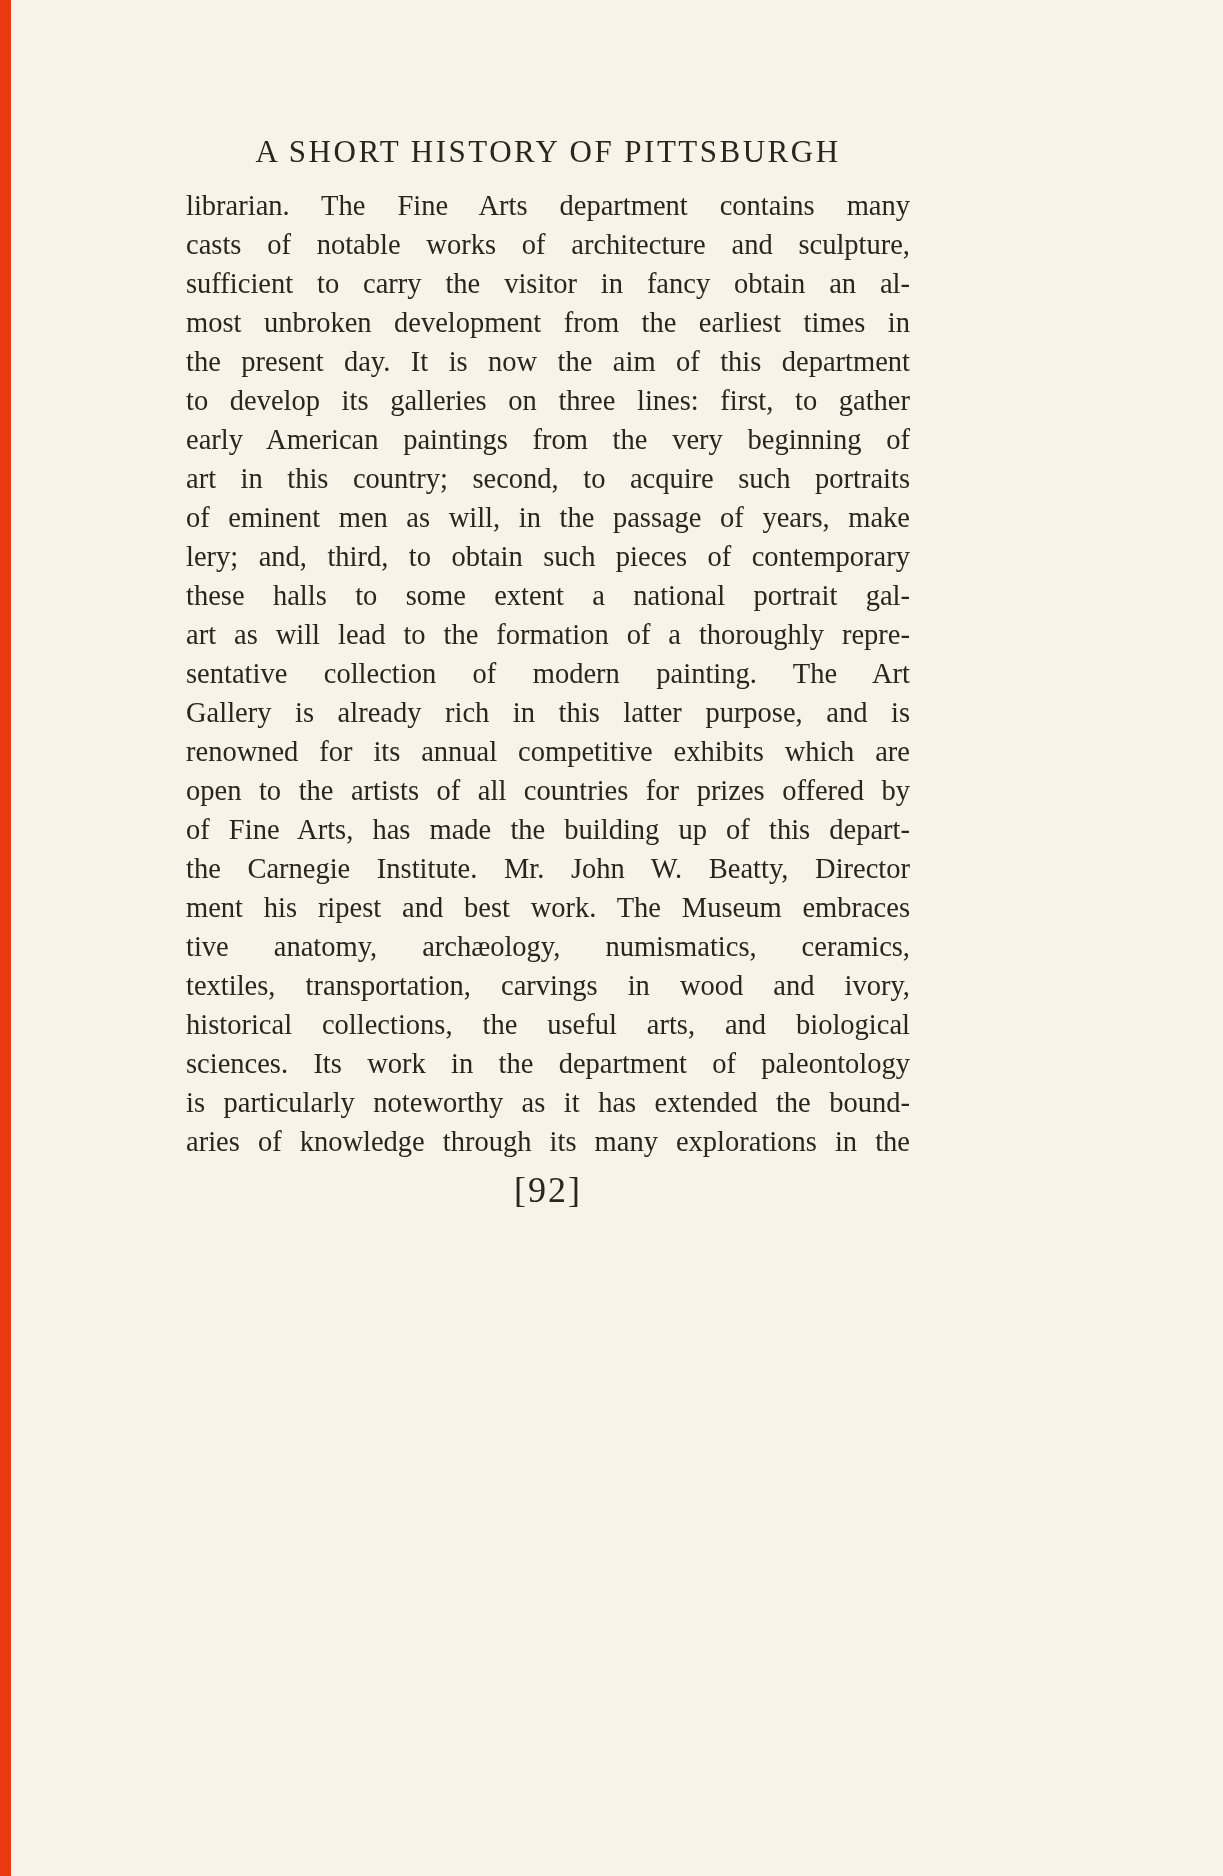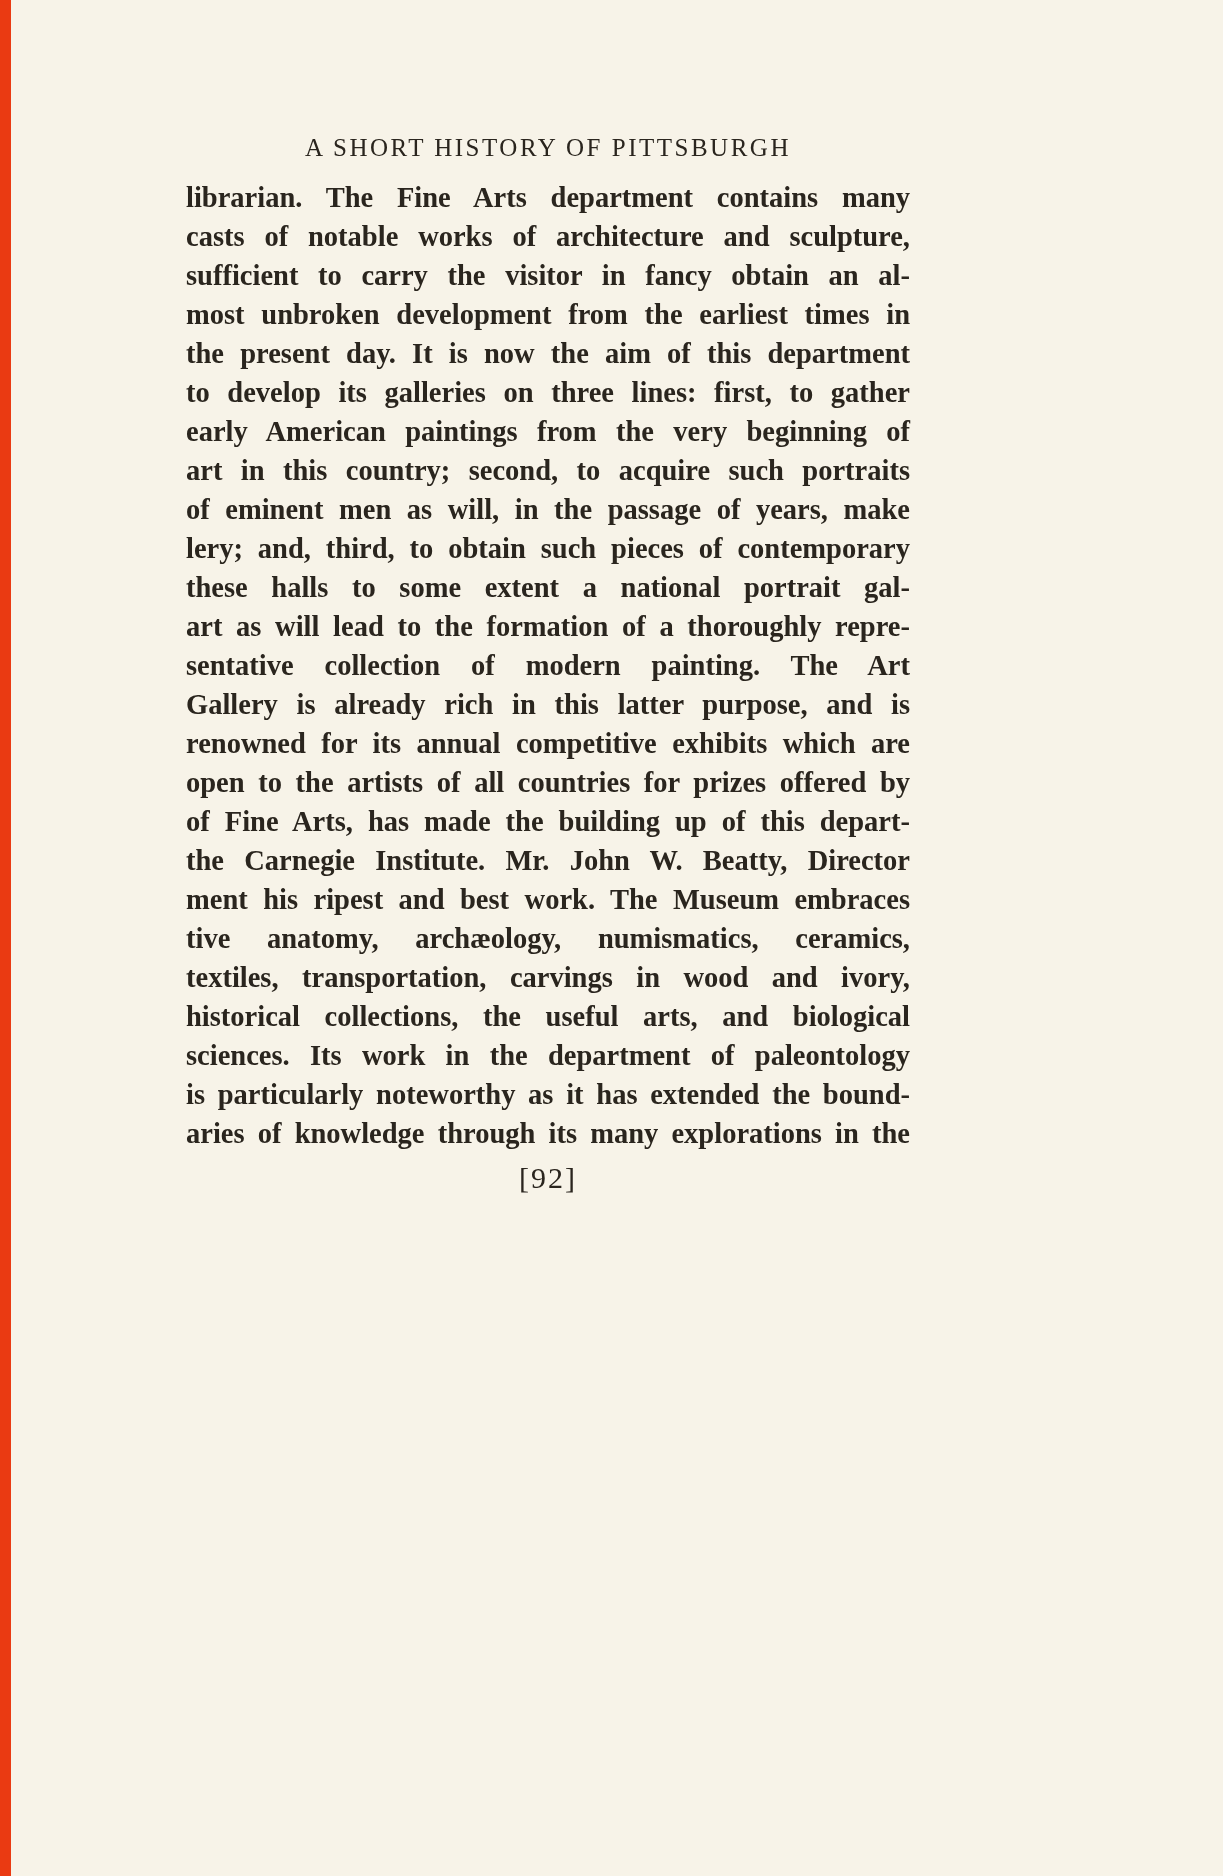--- a/index.html
+++ b/index.html
@@ -23,37 +23,36 @@
     height: 100%;
     background: #ea3a12;
   }
   .page-content {
     position: absolute;
     left: 186px;
     top: 134px;
     width: 724px;
   }
   .title {
-    font-size: 25px;
+    font-size: 31px;
     font-weight: normal;
     letter-spacing: 2.5px;
     text-align: center;
     margin: 0 0 16px 0;
     white-space: nowrap;
   }
   .body-text .line {
     font-size: 28.5px;
     line-height: 39px;
     text-align: justify;
     text-align-last: justify;
-    font-weight: bold;
   }
   .folio {
     text-align: center;
-    font-size: 30px;
+    font-size: 36px;
     letter-spacing: 2px;
     margin-top: 8px;
   }
 </style>
 </head>
 <body>
 
 <div class="spine"></div>
 
 <div class="page-content">

